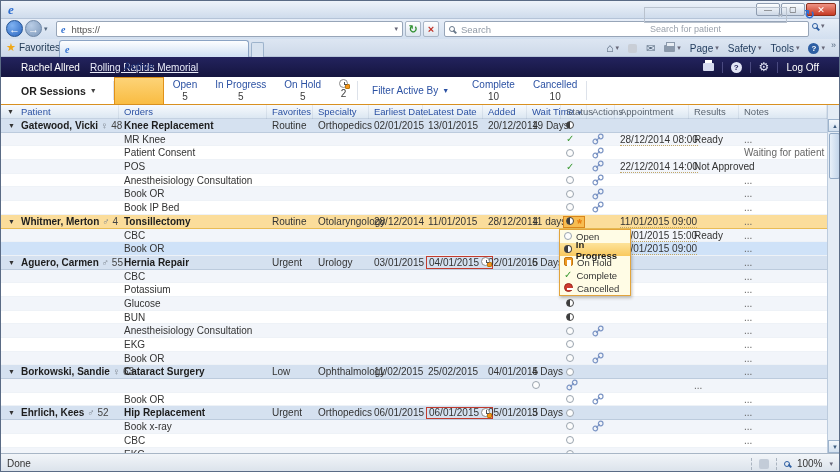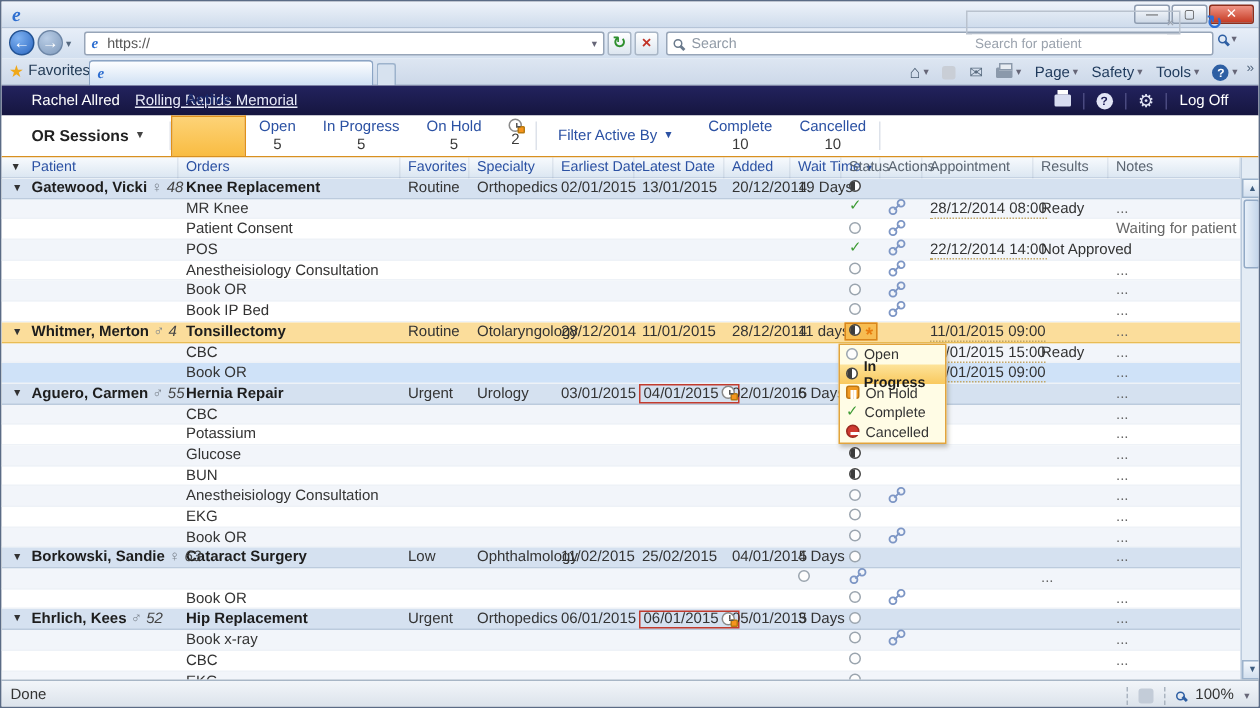--- a/index.html
+++ b/index.html
@@ -78,21 +78,21 @@
   .grow{height:13.7px;line-height:13.5px;font-size:10px;color:#333;border-bottom:1px solid #eef2f7;}
   .grow.alt{background:#f2f5fa;}
   .grow.phead{background:#d5e1f0;border-bottom:1px solid #bccbdd;}
   .grow.rowsel{background:#fbdd9b;border-bottom:1px solid #e9bc55;}
   .grow.rowblue{background:#cfe2f8;}
   .c{padding-left:5px;white-space:nowrap;overflow:visible;}
   .cp{padding-left:20px;position:relative;}
   .exp{position:absolute;left:7px;top:0;font-size:7px;color:#333;}
   .hexp{position:absolute;left:6px;top:0;font-size:7px;color:#333;}
   .gen{color:#7a828c;font-weight:normal;}
-  .age{color:#444;font-style:italic;}
+  .age{color:#444;}
   .bold{font-weight:bold;color:#1d1d1d;}
   .appt{border-bottom:1px dotted #c2a768;}
   .notes{color:#666;}
   .lw{display:inline-flex;align-items:center;gap:2px;border:1px solid #c23b2e;height:12.5px;padding:0 2px;margin-left:-2px;}
   
   .st{display:inline-block;vertical-align:middle;margin-top:-2px;}
   .st-open{width:8px;height:8px;border:1px solid #9aa4ae;border-radius:50%;background:#fdfdfd;}
   .st-half{width:8px;height:8px;border:1px solid #454545;border-radius:50%;background:linear-gradient(90deg,#3d3d3d 50%,#fff 50%);}
   .st-check{color:#3e9b35;font-weight:bold;font-size:10px;display:inline-block;vertical-align:middle;margin-top:-2px;}
   .st-cancel{width:9px;height:9px;border-radius:50%;background:#cf3a30;border:1px solid #99291f;position:relative;}

